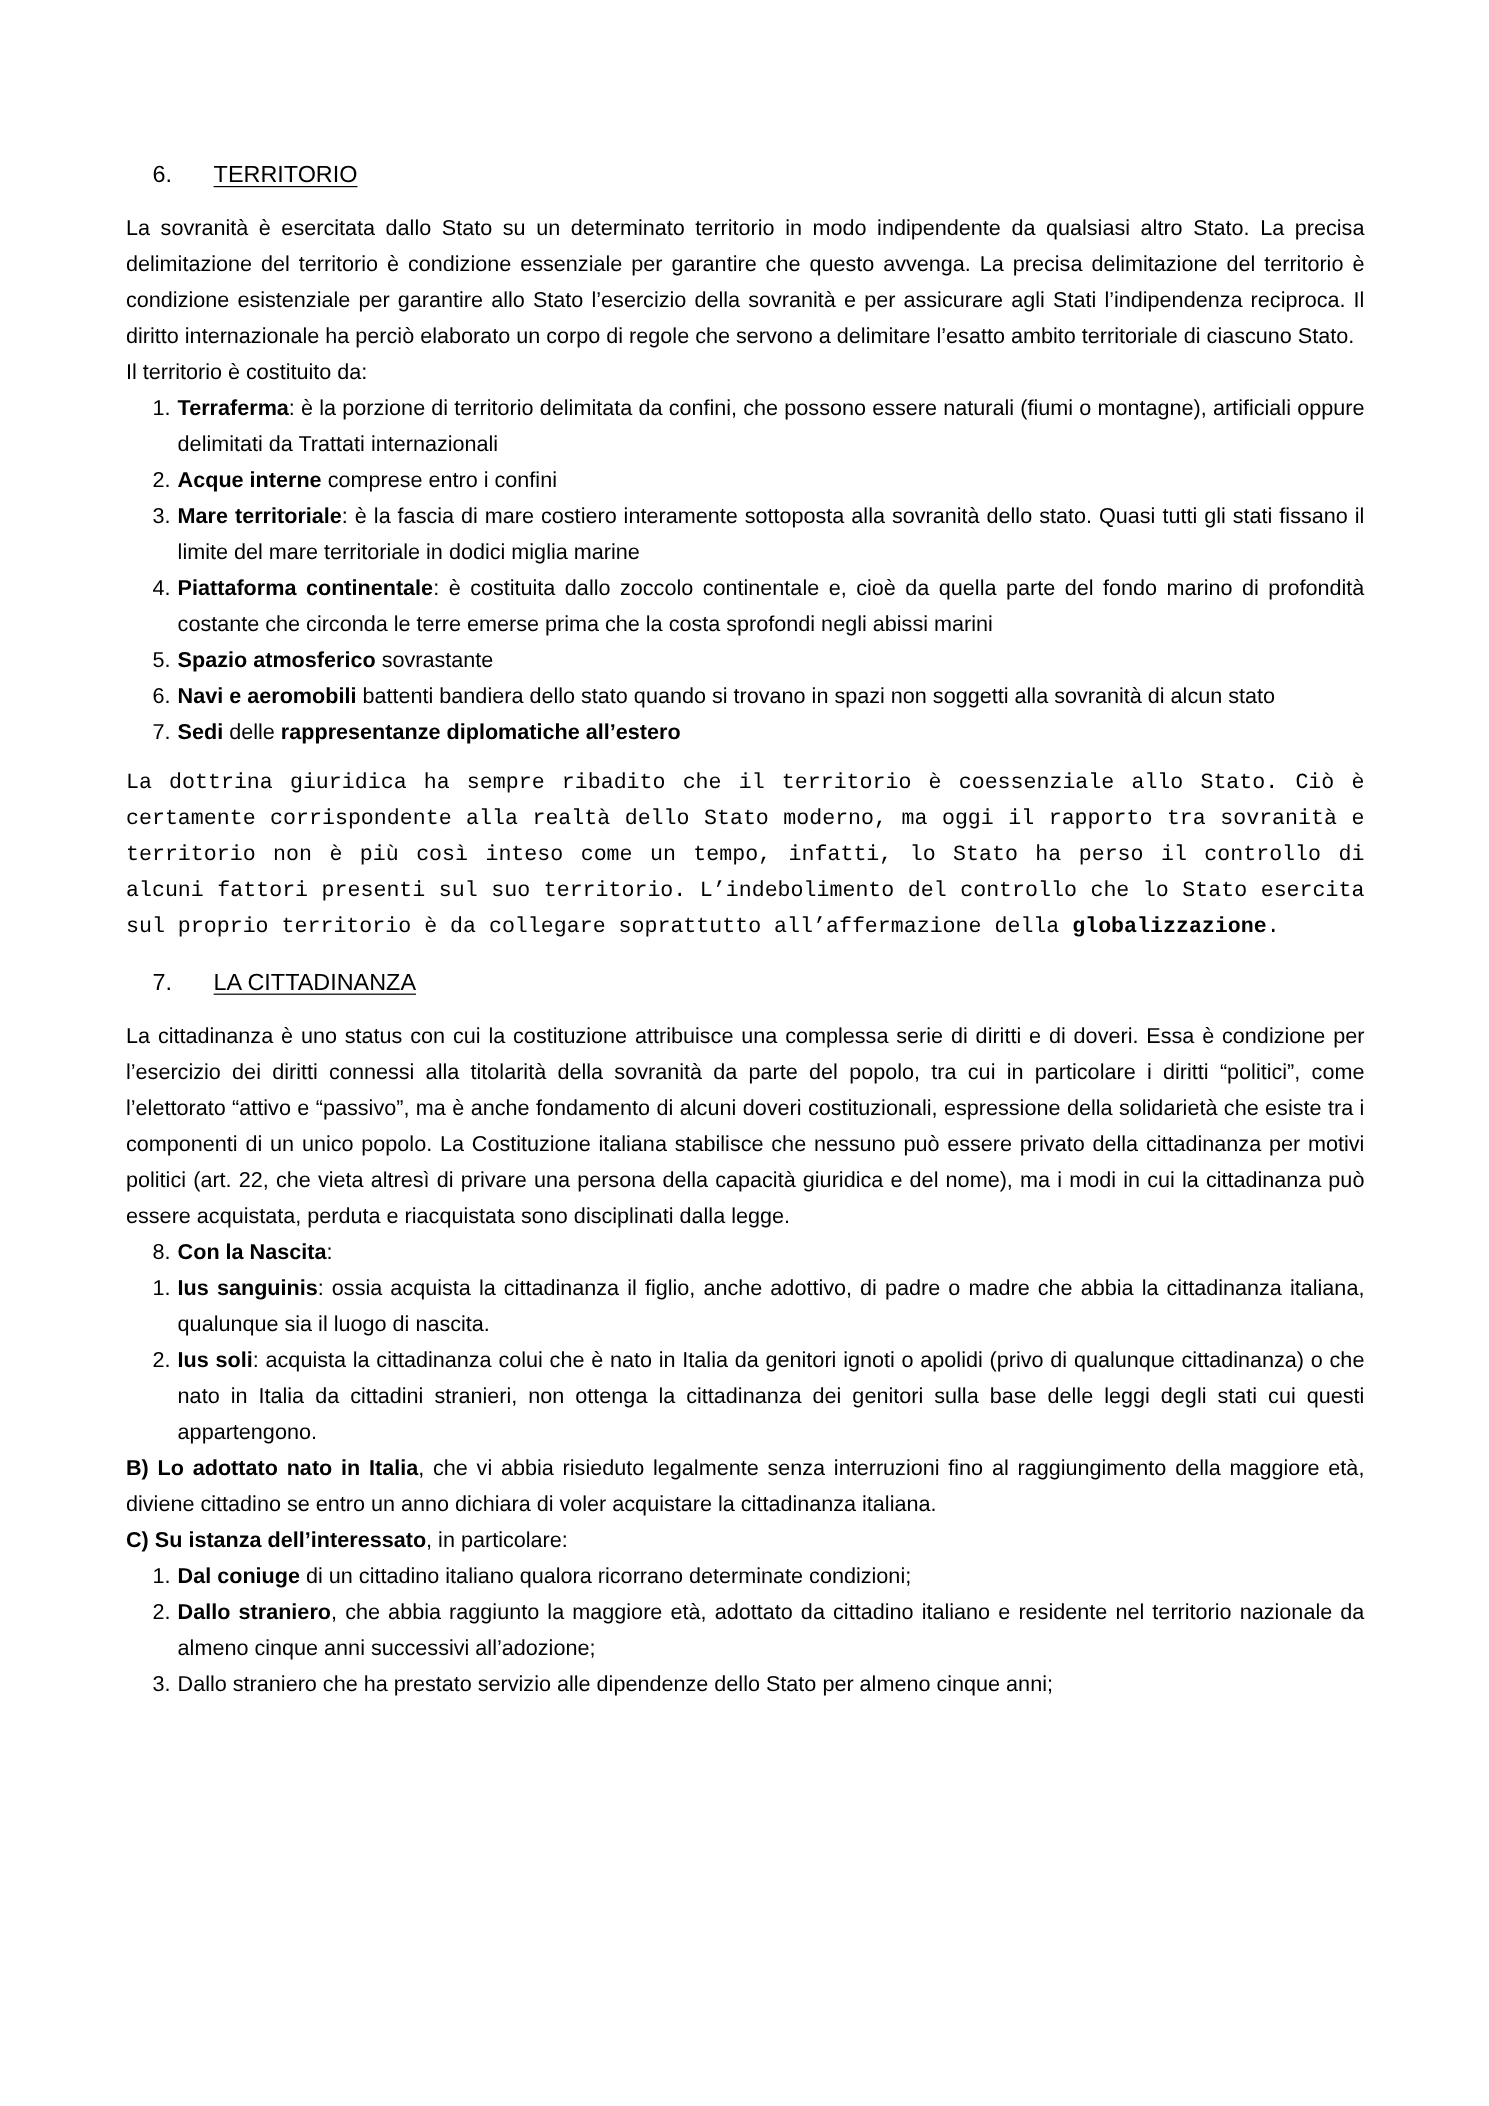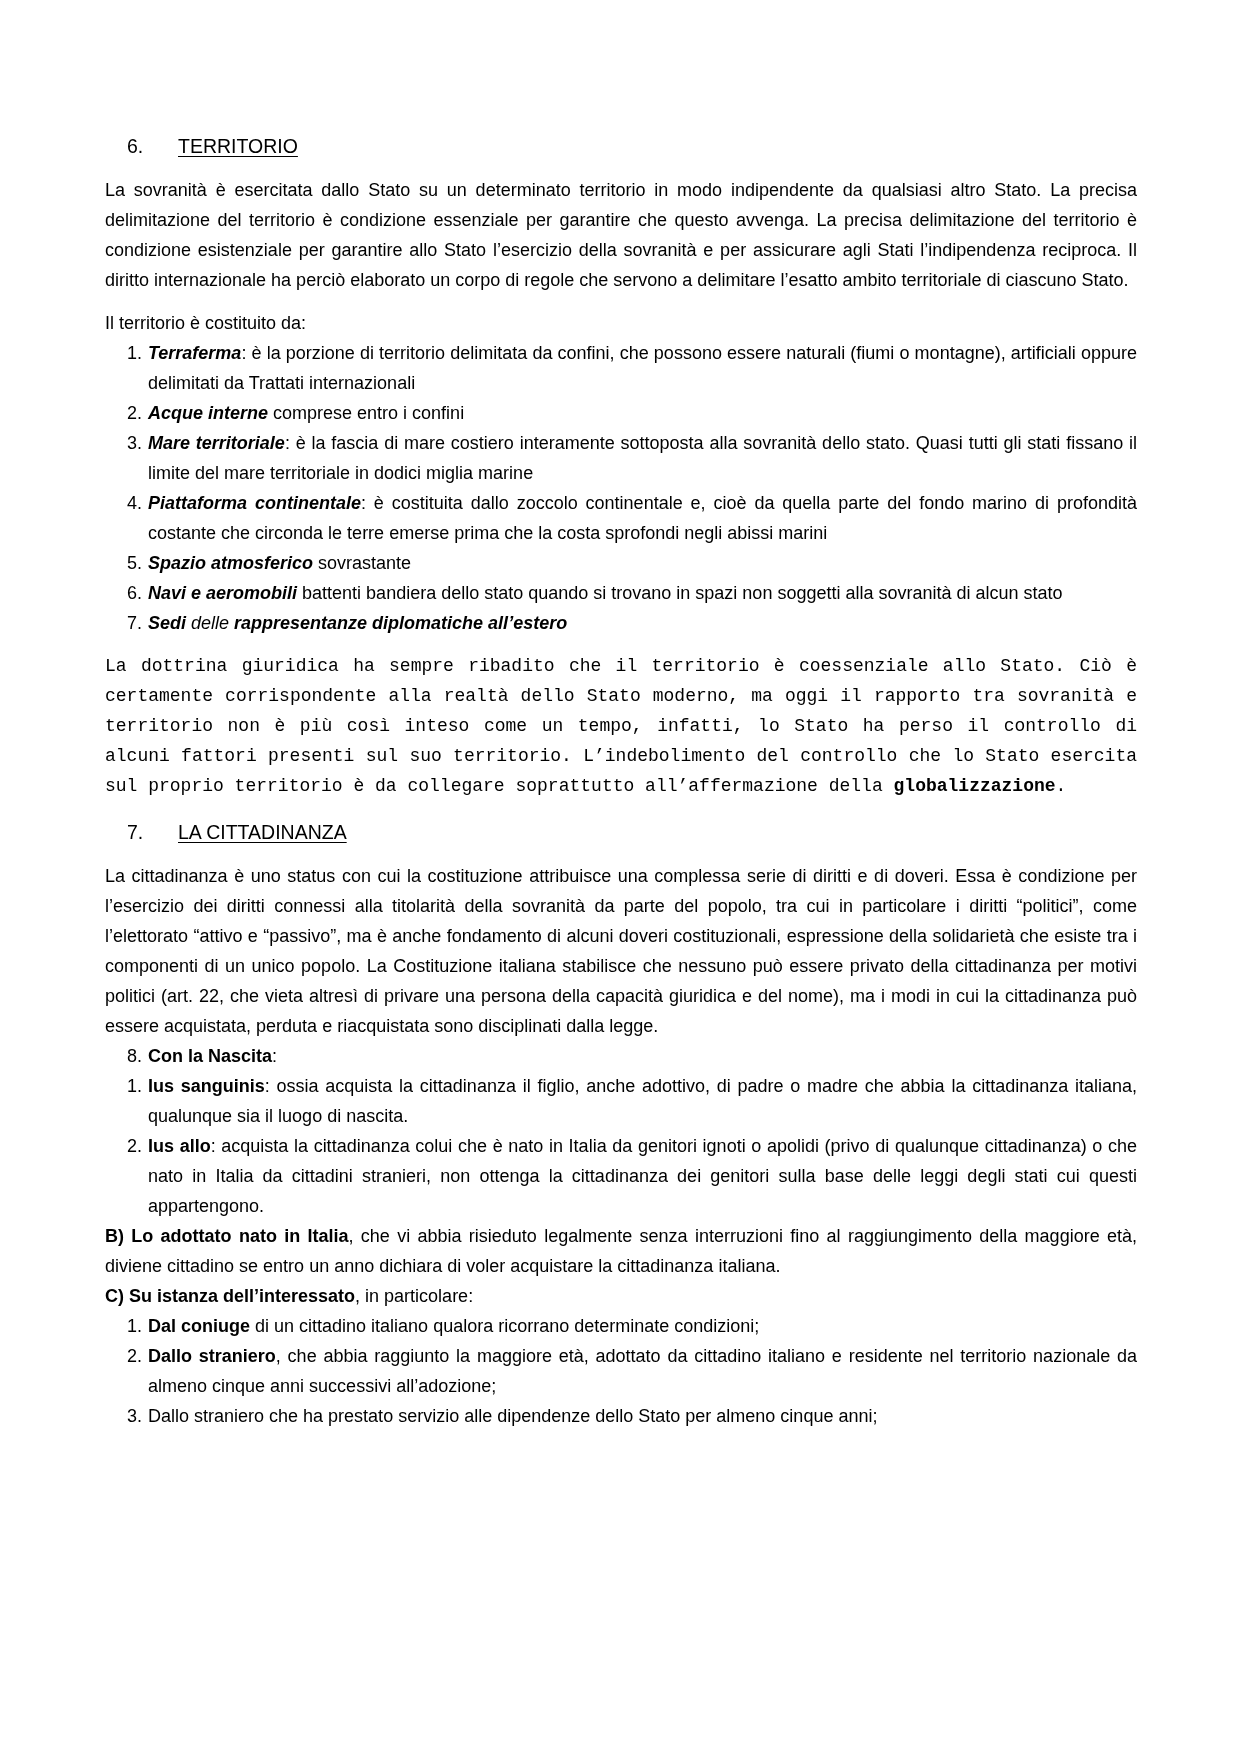--- a/index.html
+++ b/index.html
@@ -5,28 +5,28 @@
   html,body{margin:0;padding:0;}
   body{
     width:1241px;height:1755px;background:#ffffff;color:#000000;
     font-family:"Liberation Sans",sans-serif;
     font-size:18px;line-height:30px;
     -webkit-font-smoothing:antialiased;
   }
   .doc{padding:115px 104px 0 105px;}
   .para{margin:0;}
   .just{text-align:justify;}
-  .mb{margin-bottom:13px;}
+  .mb{}
   .mt{margin-top:13px;font-family:Liberation Mono, monospace;}
   .heading{position:relative;padding-left:43px;margin:16px 0 14px;font-size:19.5px;}
   .hmarker{position:absolute;left:22px;top:0;}
   .li{position:relative;padding-left:43px;margin:0;}
   .li .marker{position:absolute;left:22px;top:0;}
   .b{font-weight:700;}
-  .i{font-style:italic;}
+  .i{}
   .u{text-decoration:underline;text-underline-offset:3px;margin-left:30px;}
 </style>
 </head>
 <body>
 
 <div class="doc">
 
   <div class="heading">
     <span class="hmarker">6.</span>
     <span class="htext"><span class="u">TERRITORIO</span></span>
@@ -78,21 +78,21 @@
   <div class="li">
     <span class="marker">8.</span>
     <div class="litext just"><span class="b">Con la Nascita</span><span>:</span></div>
   </div>
   <div class="li">
     <span class="marker">1.</span>
     <div class="litext just"><span class="b">Ius sanguinis</span><span>: ossia acquista la cittadinanza il figlio, anche adottivo, di padre o madre che abbia la cittadinanza italiana, qualunque sia il luogo di nascita.</span></div>
   </div>
   <div class="li">
     <span class="marker">2.</span>
-    <div class="litext just"><span class="b">Ius allo</span><span>: acquista la cittadinanza colui che è nato in Italia da genitori ignoti o apolidi (privo di qualunque cittadinanza) o che nato in Italia da cittadini stranieri, non ottenga la cittadinanza dei genitori sulla base delle leggi degli stati cui questi appartengono.</span></div>
+    <div class="litext just"><span class="b">Ius soli</span><span>: acquista la cittadinanza colui che è nato in Italia da genitori ignoti o apolidi (privo di qualunque cittadinanza) o che nato in Italia da cittadini stranieri, non ottenga la cittadinanza dei genitori sulla base delle leggi degli stati cui questi appartengono.</span></div>
   </div>
 
   <p class="para just"><span class="b">B) Lo adottato nato in Italia</span><span>, che vi abbia risieduto legalmente senza interruzioni fino al raggiungimento della maggiore età, diviene cittadino se entro un anno dichiara di voler acquistare la cittadinanza italiana.</span></p>
   <p class="para"><span class="b">C) Su istanza dell’interessato</span><span>, in particolare:</span></p>
 
   <div class="li">
     <span class="marker">1.</span>
     <div class="litext just"><span class="b">Dal coniuge</span><span> di un cittadino italiano qualora ricorrano determinate condizioni;</span></div>
   </div>
   <div class="li">

